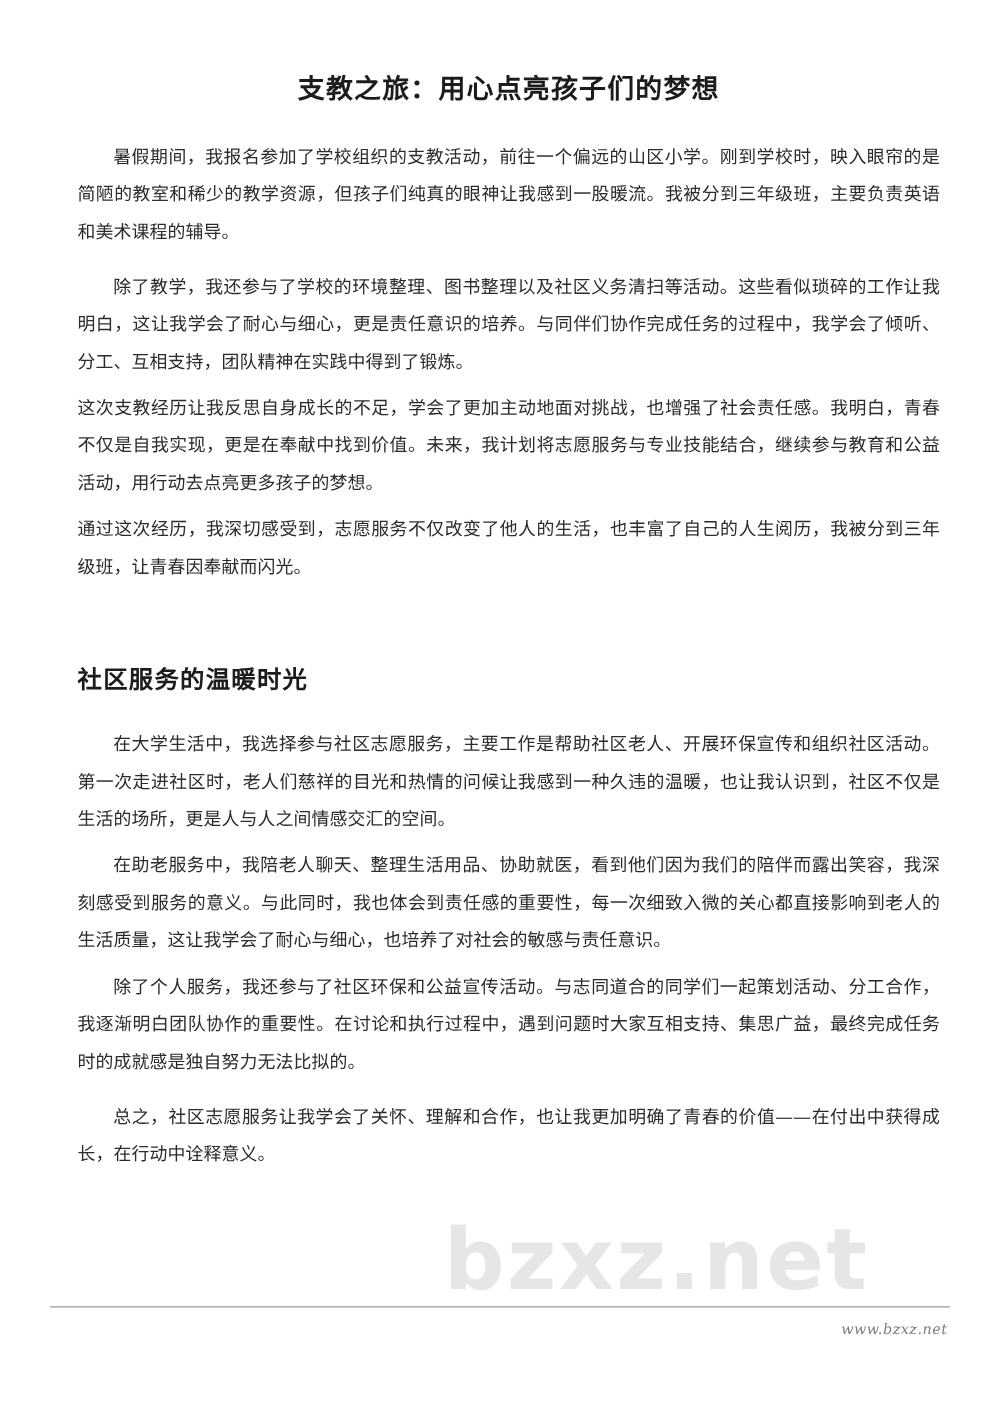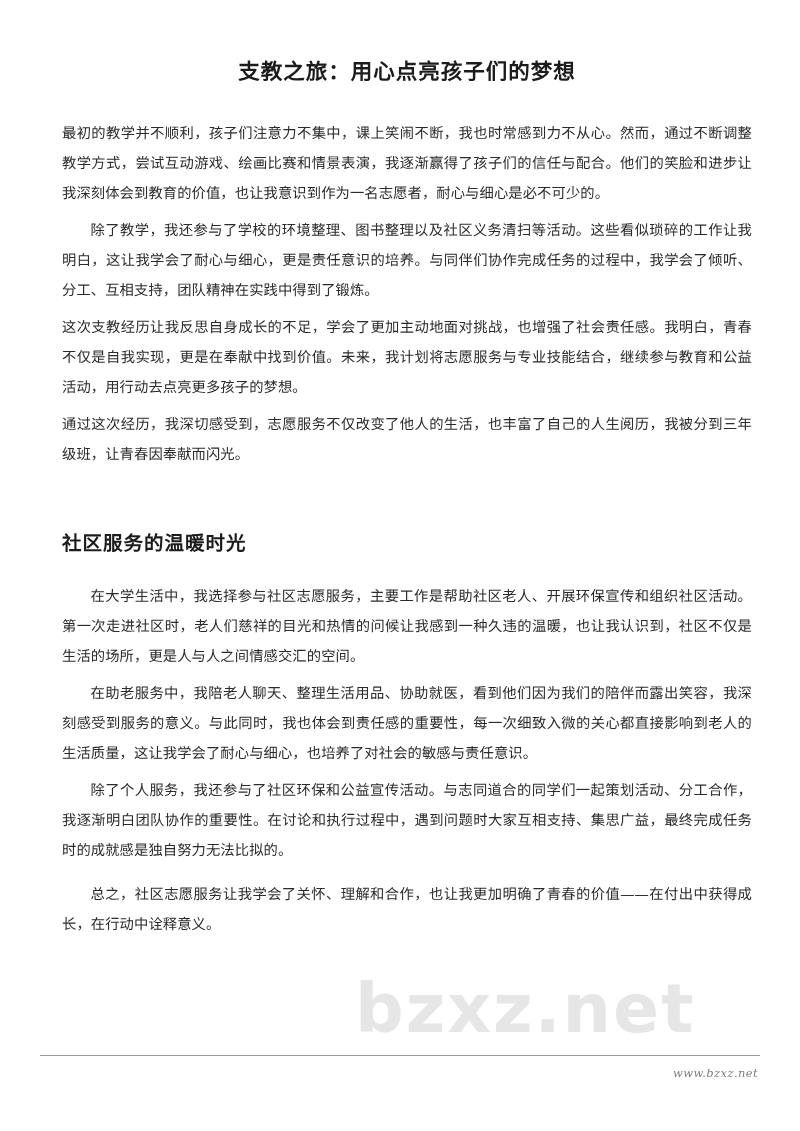--- a/index.html
+++ b/index.html
@@ -88,21 +88,21 @@
   .gap-after-title { height: 25px; }
   .gap-para        { height: 7px; }
   .gap-section     { height: 62px; }
   .gap-after-sec-title { height: 25px; }
 
   
   .footer {
     position: absolute;
     left: 0;
     right: 0;
-    bottom: 1px;
+    bottom: 11px;
     height: 75px;
     z-index: 3;
   }
 
   .footer-rule {
     position: absolute;
     left: 40px;
     top: 0;
     width: 720px;
     height: 1px;
@@ -126,23 +126,23 @@
 <div class="page">
 
   <div class="watermark">bzxz.net</div>
 
   <div class="content">
 
     <h1 class="doc-title">支教之旅：用心点亮孩子们的梦想</h1>
 
     <div class="gap-after-title"></div>
 
+    <p class="para indent">暑假期间，我报名参加了学校组织的支教活动，前往一个偏远的山区小学。刚到学校时，映入眼帘的是简陋的教室和稀少的教学资源，但孩子们纯真的眼神让我感到一股暖流。我被分到三年级班，主要负责英语和美术课程的辅导。</p>
     <div class="gap-para"></div>
 
-    <p class="para">最初的教学并不顺利，孩子们注意力不集中，课上笑闹不断，我也时常感到力不从心。然而，通过不断调整教学方式，尝试互动游戏、绘画比赛和情景表演，我逐渐赢得了孩子们的信任与配合。他们的笑脸和进步让我深刻体会到教育的价值，也让我意识到作为一名志愿者，耐心与细心是必不可少的。</p>
     <div class="gap-para"></div>
 
     <p class="para indent">除了教学，我还参与了学校的环境整理、图书整理以及社区义务清扫等活动。这些看似琐碎的工作让我明白，这让我学会了耐心与细心，更是责任意识的培养。与同伴们协作完成任务的过程中，我学会了倾听、分工、互相支持，团队精神在实践中得到了锻炼。</p>
     <div class="gap-para"></div>
 
     <p class="para">这次支教经历让我反思自身成长的不足，学会了更加主动地面对挑战，也增强了社会责任感。我明白，青春不仅是自我实现，更是在奉献中找到价值。未来，我计划将志愿服务与专业技能结合，继续参与教育和公益活动，用行动去点亮更多孩子的梦想。</p>
     <div class="gap-para"></div>
 
     <p class="para">通过这次经历，我深切感受到，志愿服务不仅改变了他人的生活，也丰富了自己的人生阅历，我被分到三年级班，让青春因奉献而闪光。</p>
 

